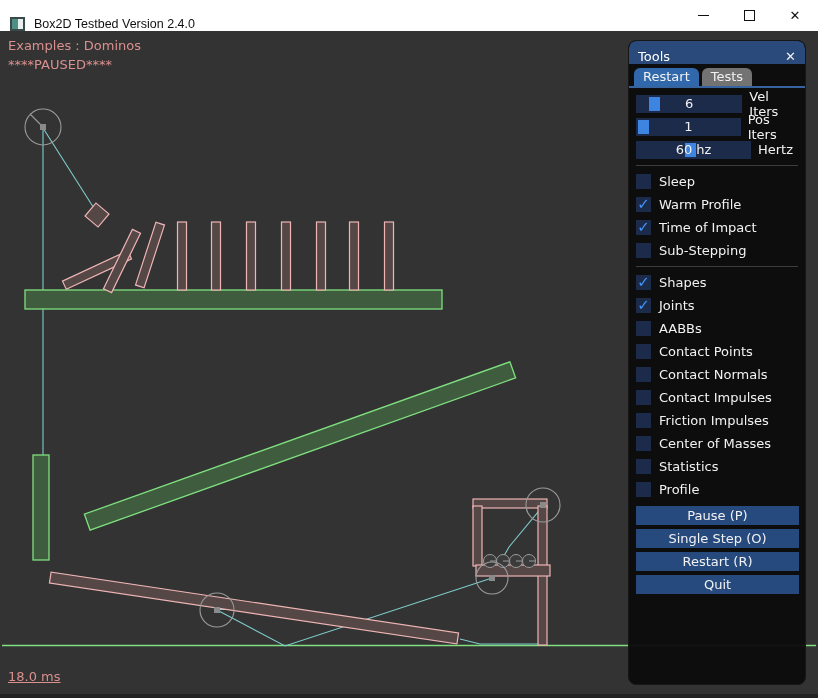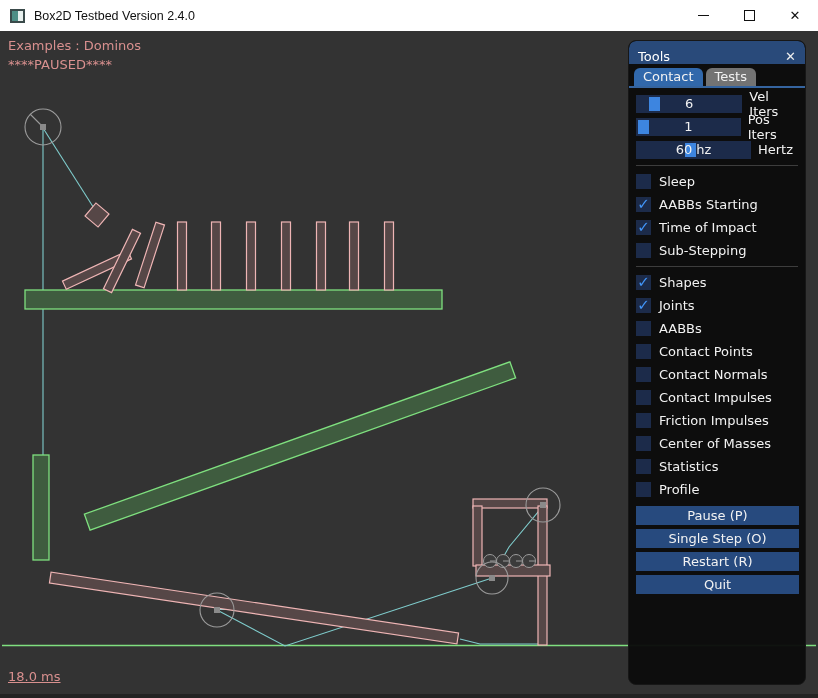--- a/index.html
+++ b/index.html
@@ -1,20 +1,20 @@
 <!DOCTYPE html>
 <html><head>
 <meta charset="utf-8">
 <style>
   html,body{margin:0;padding:0;background:#202020;}
   .app{position:relative;width:818px;height:698px;background:#333333;overflow:hidden;
        font-family:"DejaVu Sans",sans-serif;border-bottom:4px solid #232323;box-sizing:border-box;}
   
   .titlebar{position:absolute;left:0;top:0;width:818px;height:31px;background:#ffffff;
-            display:flex;align-items:center;box-sizing:border-box;}
+            display:flex;align-items:flex-end;box-sizing:border-box;}
   .app-icon{width:15px;height:14px;margin-left:10px;border:2px solid #3a4a4a;
             background:linear-gradient(90deg,#4e8f86 0 55%,#e8f0ee 55% 100%);box-sizing:border-box;}
   .tb-title{margin-left:9px;font-family:"Liberation Sans",sans-serif;font-size:12.5px;color:#101010;}
   .win-controls{margin-left:auto;display:flex;height:31px;}
   .win-btn{width:46px;height:31px;display:flex;align-items:center;justify-content:center;
            color:#111;font-size:13px;cursor:default;}
   .min-line{width:11px;height:1.4px;background:#111;}
   .max-box{width:9px;height:9px;border:1.2px solid #111;}
   
   .ov-text{position:absolute;color:#d9908f;font-size:13px;line-height:15px;white-space:pre;}
@@ -148,21 +148,21 @@
       <div class="win-btn">✕</div>
     </div>
   </div>
 
   <div class="tools-panel">
     <div class="panel-header">
       <span class="panel-title">Tools</span>
       <span class="panel-close">✕</span>
     </div>
     <div class="tab-row" id="tab-row">
-        <div class="tab active">Contact</div>
+        <div class="tab active">Restart</div>
         <div class="tab">Tests</div>
       </div>
     <div class="panel-body">
       <div id="slider-col">
           <div class="slider-row">
             <div class="slider-track">
               <div class="slider-grab" style="left: 13px;"></div>
               <div class="slider-value">6</div>
             </div>
             <span class="slider-label">Vel Iters</span>
@@ -185,21 +185,21 @@
       <div class="separator"></div>
       <div class="cb-group">
           <div class="cb-row">
             <div class="cb-box"></div>
             <span class="cb-label">Sleep</span>
           </div>
           <div class="cb-row">
             <div class="cb-box">
               <span class="cb-check">✓</span>
             </div>
-            <span class="cb-label">AABBs Starting</span>
+            <span class="cb-label">Warm Profile</span>
           </div>
           <div class="cb-row">
             <div class="cb-box">
               <span class="cb-check">✓</span>
             </div>
             <span class="cb-label">Time of Impact</span>
           </div>
           <div class="cb-row">
             <div class="cb-box"></div>
             <span class="cb-label">Sub-Stepping</span>

